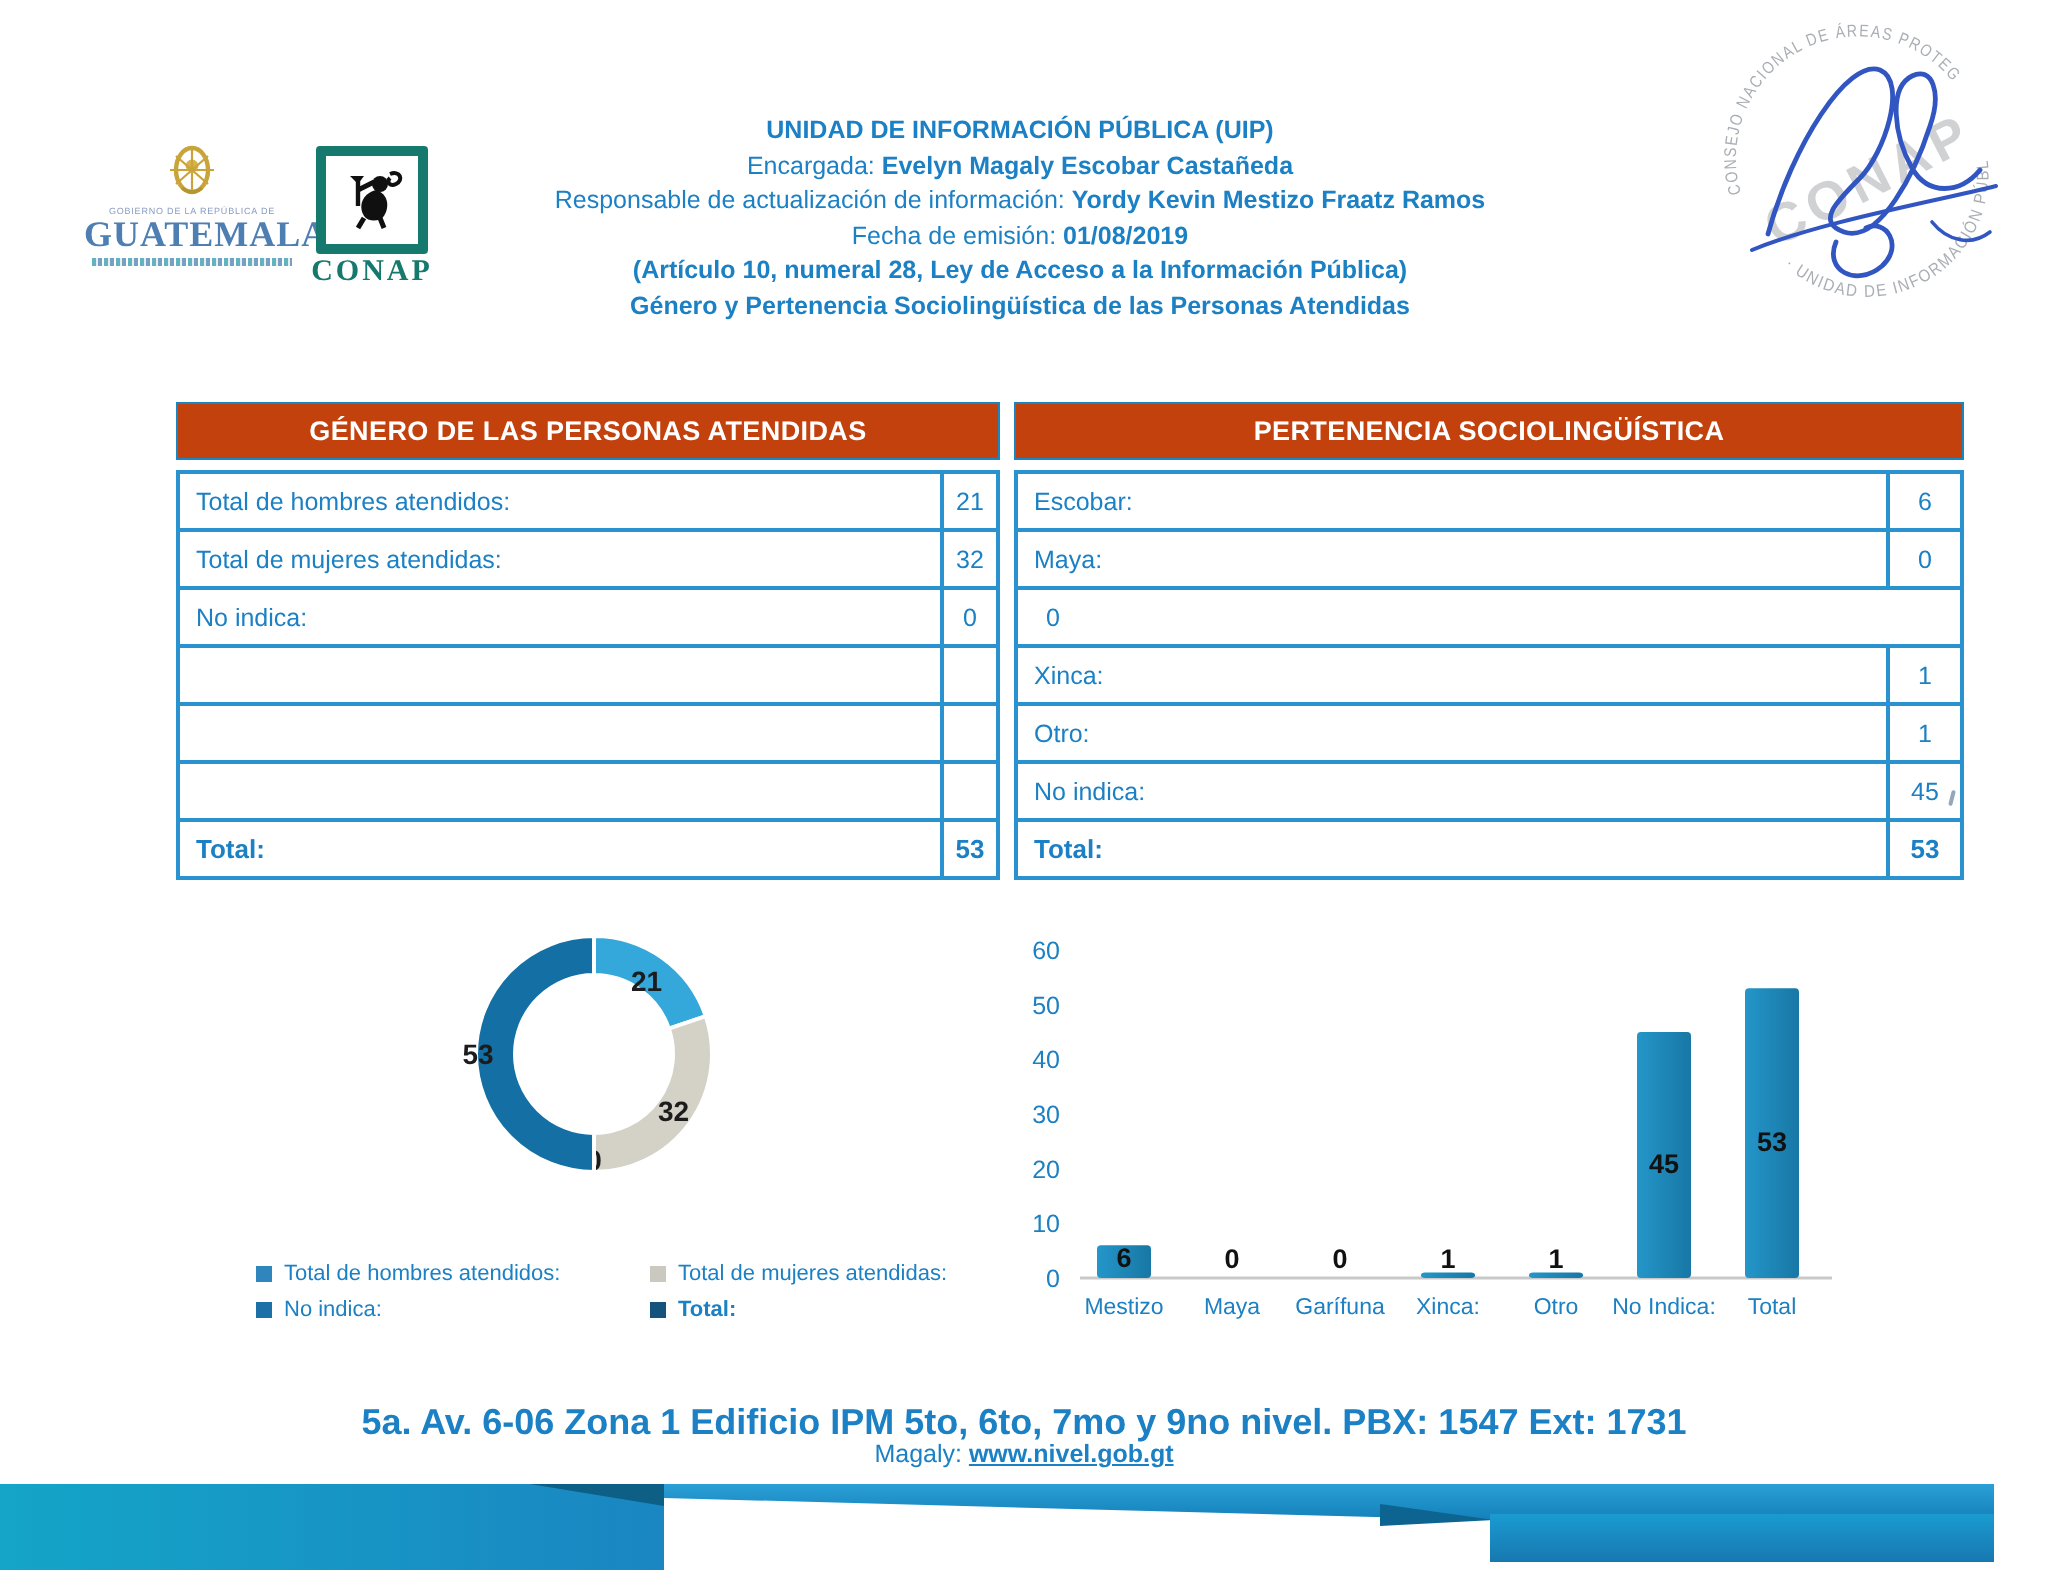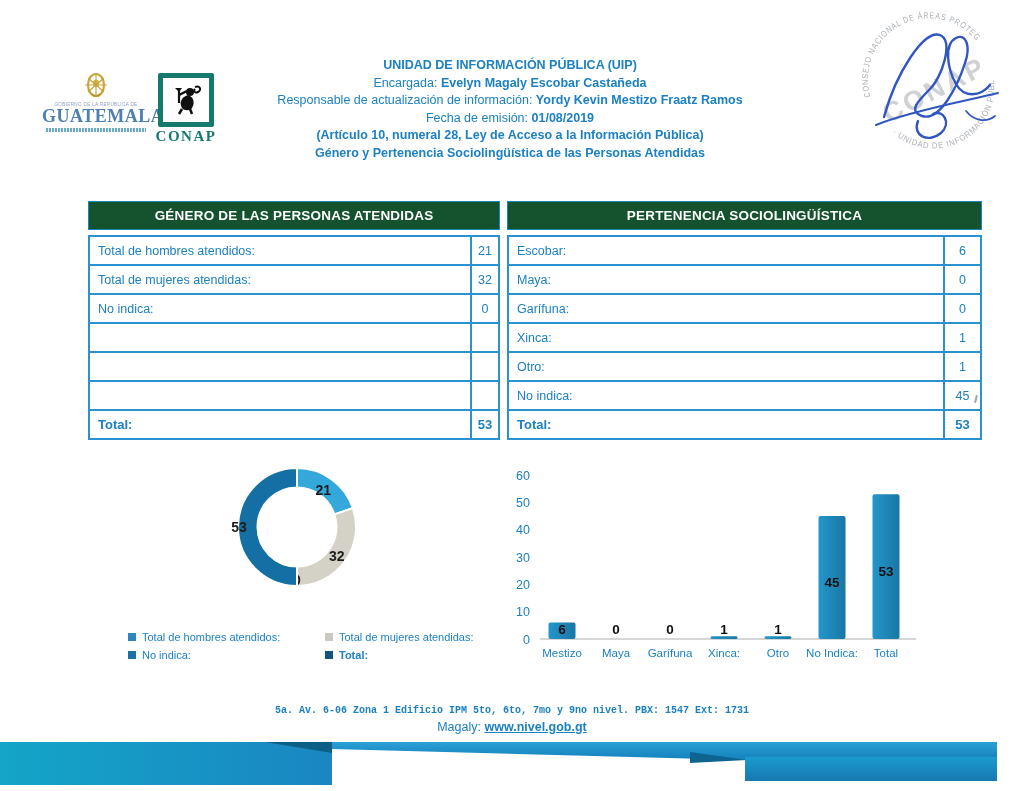--- a/index.html
+++ b/index.html
@@ -24,21 +24,21 @@
   .conap-word{margin-top:1px;font-family:"Liberation Serif",serif;font-weight:bold;
               font-size:15px;color:#15796d;letter-spacing:1.5px;}
 
   
   .stamp{position:absolute;left:848px;top:3px;width:172px;height:172px;}
 
   
   .tbl{position:absolute;top:201px;}
   .tbl-gender{left:88px;width:412px;}
   .tbl-socio{left:507px;width:475px;}
-  .tbl-head{height:27px;background:#14532d;border:1px solid #1a85c0;color:#fff;
+  .tbl-head{height:27px;background:#c2410c;border:1px solid #1a85c0;color:#fff;
             font-weight:bold;font-size:13.5px;display:flex;align-items:center;justify-content:center;
             letter-spacing:.2px;}
   .tbl-body{margin-top:5px;border:2px solid #2a93cf;background:#fff;}
   .trow{display:flex;height:27px;border-bottom:2px solid #2a93cf;}
   .trow:last-child{border-bottom:none;}
   .tcell-label{flex:1;display:flex;align-items:center;padding-left:8px;color:#1b80c4;
                font-size:12.5px;border-right:2px solid #2a93cf;}
   .tcell-value{display:flex;align-items:center;justify-content:center;color:#1b80c4;
                font-size:12.5px;position:relative;}
   .tbl-gender .tcell-value{width:26px;}
@@ -51,21 +51,21 @@
   .donut-wrap{position:absolute;left:215px;top:447px;}
   .legend{position:absolute;left:128px;top:631px;display:grid;
           grid-template-columns:197px auto;row-gap:5px;column-gap:0;}
   .legend-item{display:flex;align-items:flex-start;color:#1c80c4;font-size:11px;line-height:13px;}
   .legend-sq{width:8px;height:8px;margin:2px 6px 0 0;flex:none;}
   .legend-item.bold{font-weight:bold;}
   .bar-wrap{position:absolute;left:500px;top:445px;}
 
   
   .footer{position:absolute;left:0;top:703px;width:1024px;text-align:center;color:#1b80c4;}
-  .footer-line1{font-size:10px;font-weight:bold;line-height:16px;font-family:Liberation Mono, monospace;}
+  .footer-line1{font-size:18px;font-weight:bold;line-height:16px;}
   .footer-line2{font-size:12.5px;line-height:17px;}
   .footer-line2 a{color:#1b80c4;font-weight:bold;text-decoration:underline;cursor:pointer;}
 
   .ribbon{position:absolute;left:0;top:740px;width:1024px;height:51px;}
 </style>
 </head>
 <body>
 
 <div class="page">
 
@@ -168,21 +168,20 @@
     <div class="tbl-body">
         <div class="trow">
           <div class="tcell-label">Escobar:</div>
           <div class="tcell-value">6</div>
         </div>
         <div class="trow">
           <div class="tcell-label">Maya:</div>
           <div class="tcell-value">0</div>
         </div>
         <div class="trow">
-          <div class="tcell-label">Garífuna:</div>
           <div class="tcell-value">0</div>
         </div>
         <div class="trow">
           <div class="tcell-label">Xinca:</div>
           <div class="tcell-value">1</div>
         </div>
         <div class="trow">
           <div class="tcell-label">Otro:</div>
           <div class="tcell-value">1</div>
         </div>

